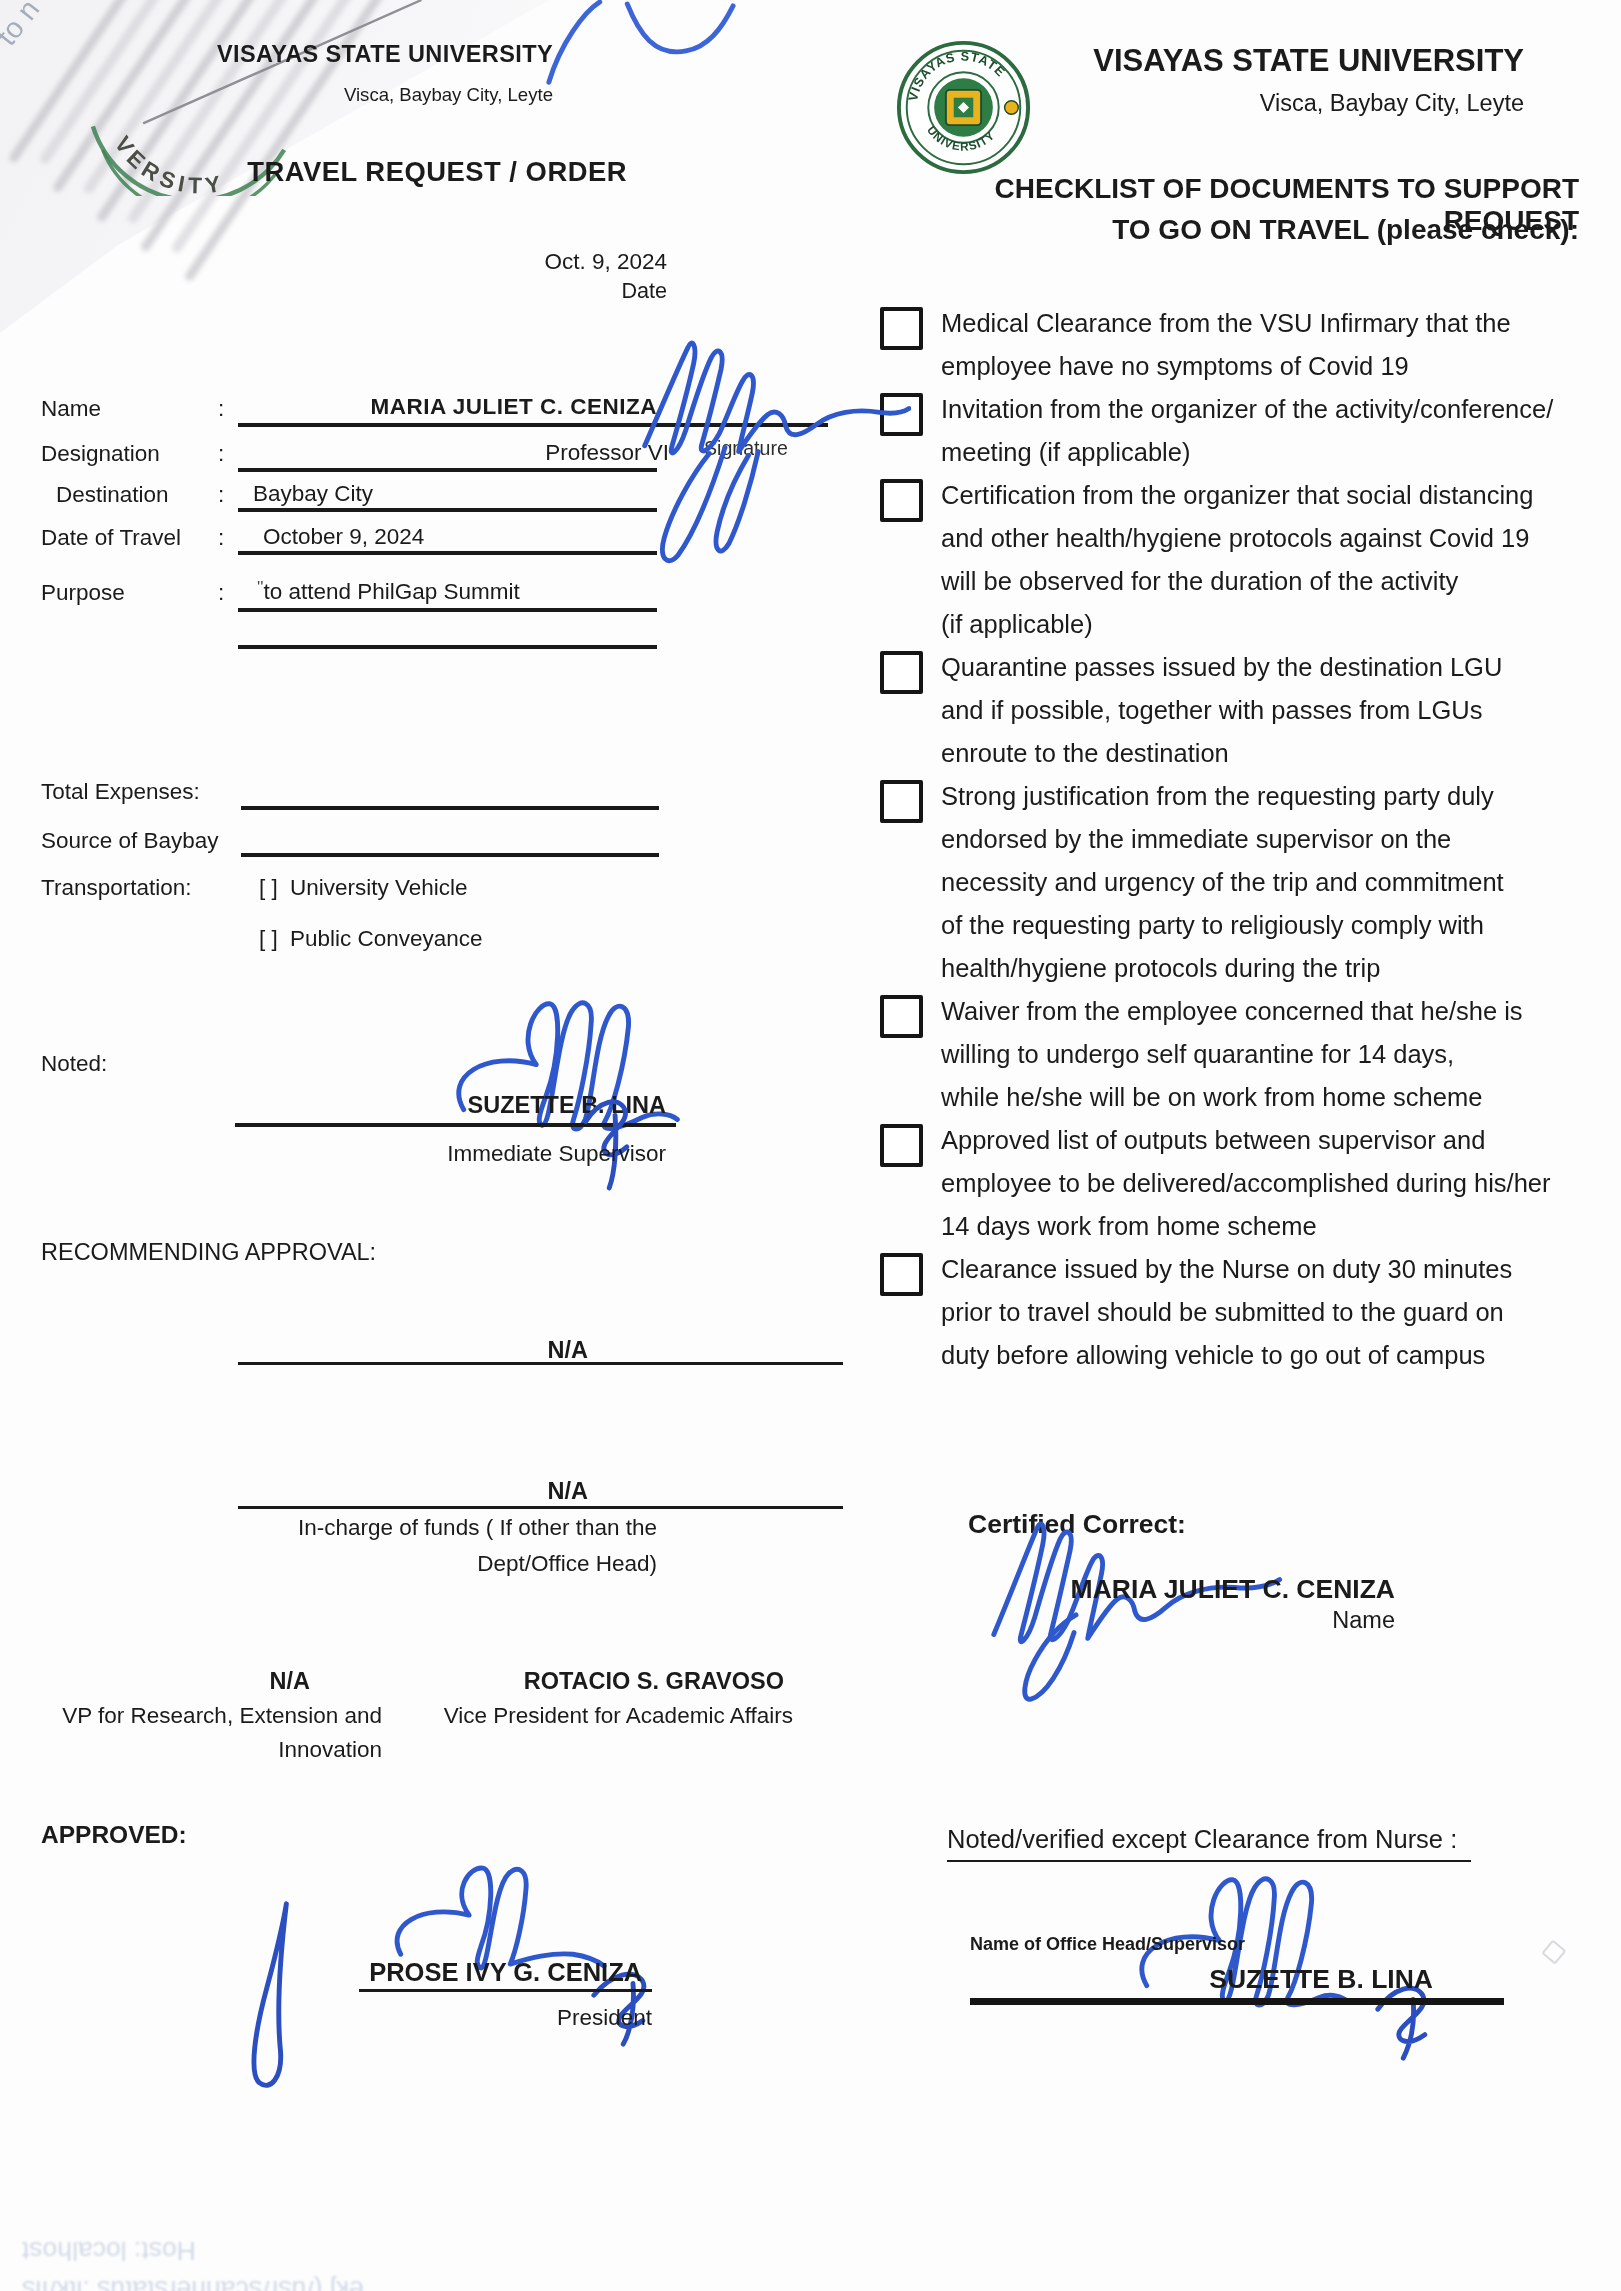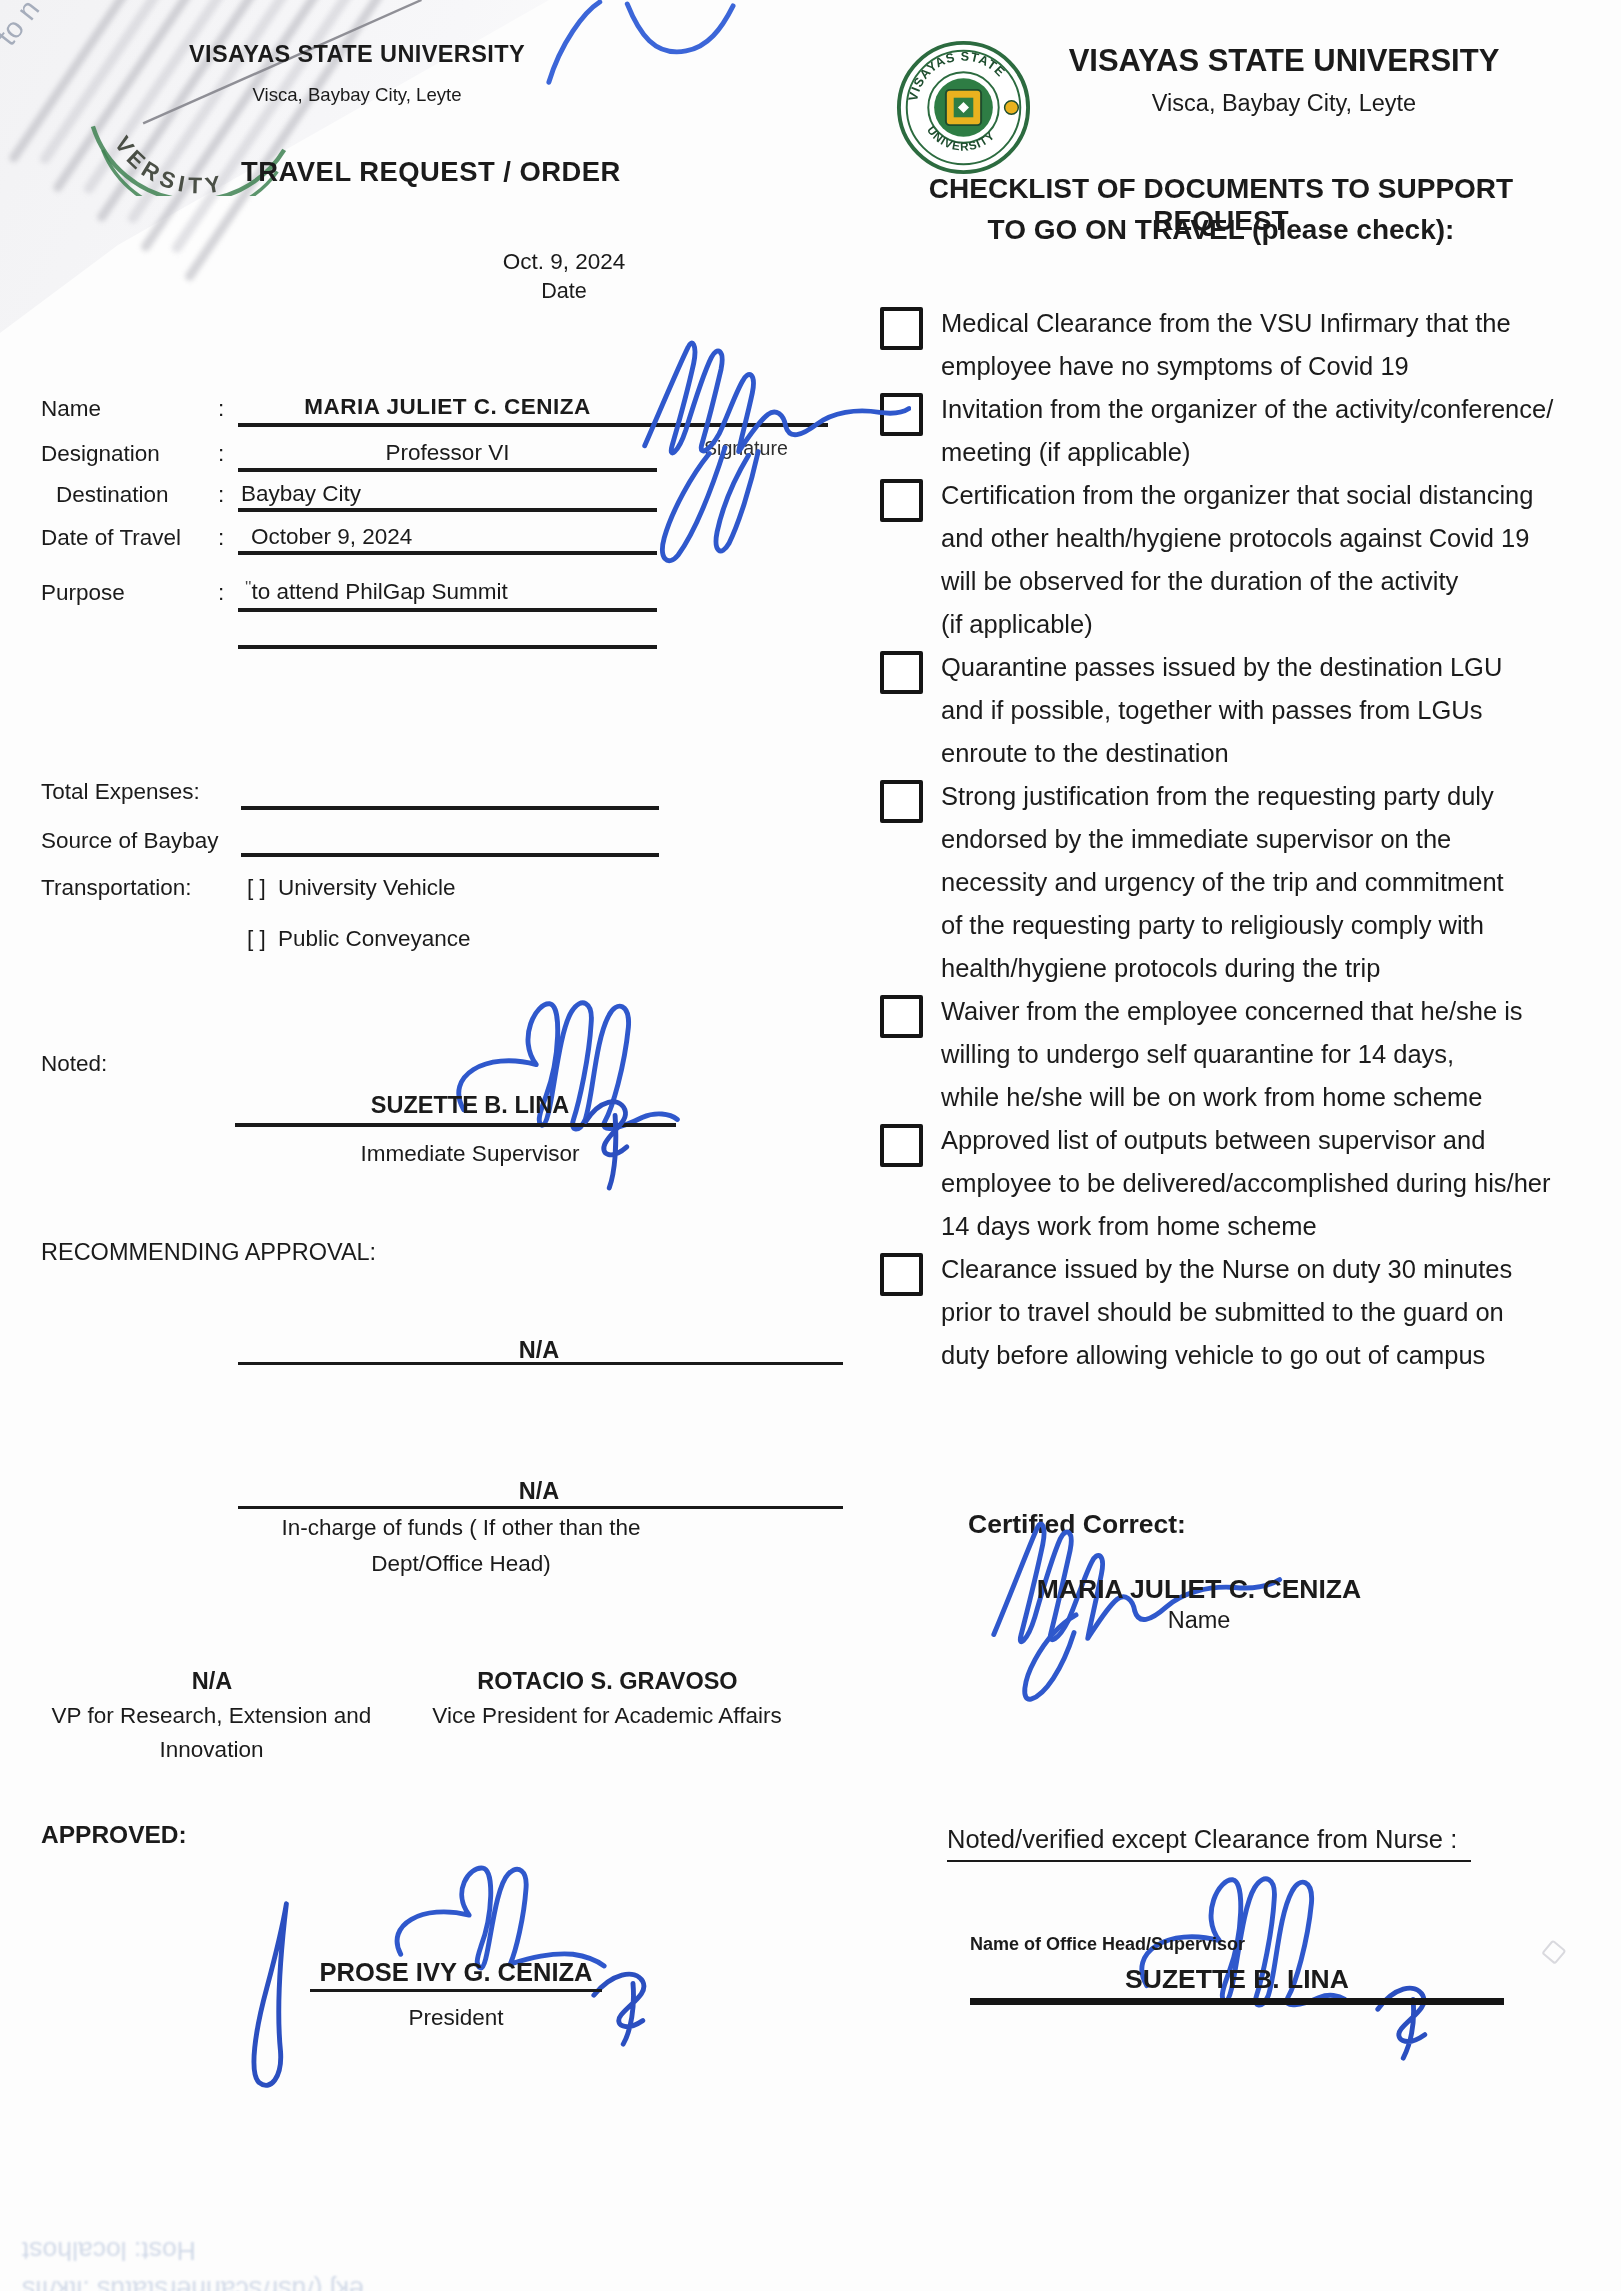--- a/index.html
+++ b/index.html
@@ -3,27 +3,27 @@
 <meta charset="utf-8">
 <style>
   html,body{margin:0;padding:0;background:#e8e8ea;}
   #page{
     position:relative;width:1621px;height:2292px;margin:0 auto;
     background:#fdfdfd;overflow:hidden;
     font-family:"Liberation Sans", sans-serif;color:#1b1b1b;
   }
   .abs{position:absolute;}
   .b{font-weight:bold;}
-  .ctr{text-align:center;}
+  .ctr{text-align:right;}
   .ln{position:absolute;background:#1a1a1a;height:3.9px;}
   .thin{height:2.9px;}
   .thick{height:6.9px;}
   
   .lbl{font-size:22.5px;}
-  .val{font-size:22.5px;}
+  .val{font-size:22.5px;margin-left:12px;}
   .valb{font-size:22.5px;font-weight:bold;letter-spacing:0.5px;}
   
   #checklist{position:absolute;left:880px;top:302px;width:706px;font-size:25.5px;line-height:43px;}
   .chk-item{position:relative;padding-left:61px;}
   .chk-box{
     position:absolute;left:0;top:4.9px;width:35px;height:35px;
     border:4.9px solid #151515;border-radius:2px;background:#fff;
   }
   .chk-line{white-space:nowrap;}
   

